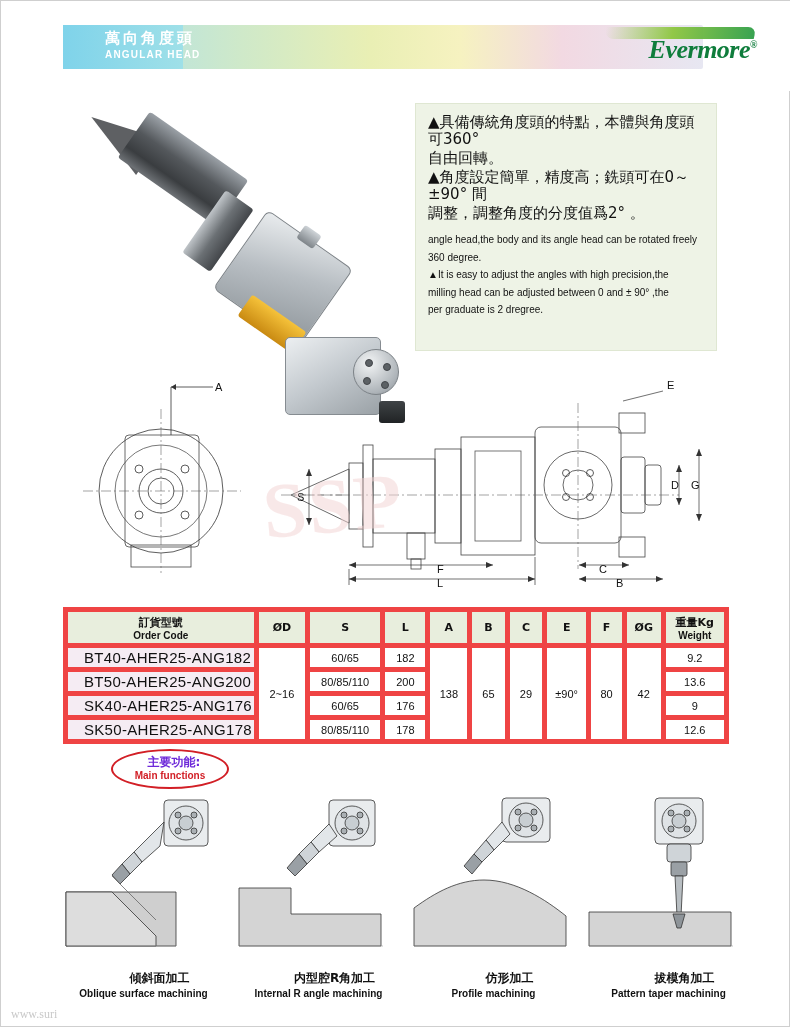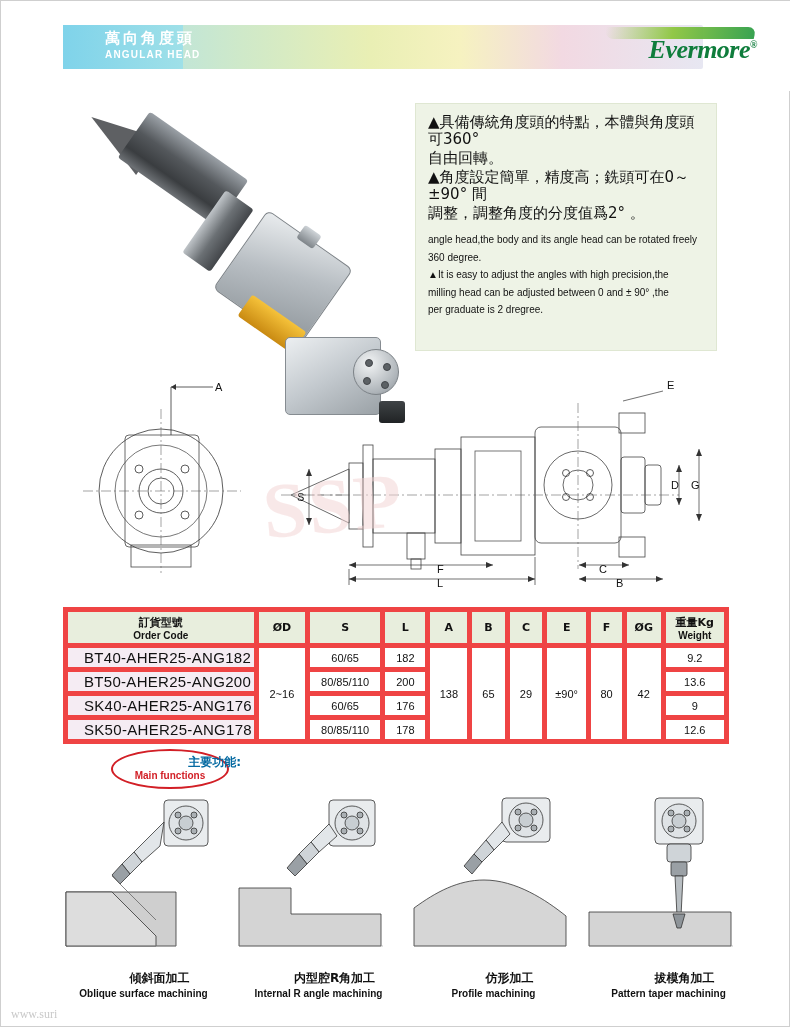--- a/index.html
+++ b/index.html
@@ -171,22 +171,22 @@
 
   
   .mf-badge {
     position: absolute; left: 110px; top: 748px; width: 118px; height: 40px;
   }
   .mf-ellipse {
     position:absolute; left:0; top:0; width: 118px; height: 40px;
     border: 2px solid #d21f26; border-radius: 50%;
   }
   .mf-cn {
-    position:absolute; left: 12px; top: 5px; width: 118px; text-align:right;
-    color:#0369a1; font-size: 12px; font-weight: bold;
+    position:absolute; left: 4px; top: 5px; width: 118px; text-align:center;
+    color:#6d28d9; font-size: 12px; font-weight: bold;
     font-family:"DejaVu Sans", sans-serif;
   }
   .mf-en {
     position:absolute; left: 0; top: 21px; width: 118px; text-align:center;
     color:#d21f26; font-size: 10px; font-weight: bold;
   }
 
   .apps { position:absolute; left: 55px; top: 795px; width: 700px; height: 225px; }
   .app { position:absolute; width: 175px; height: 225px; }
   .app-svg { position:absolute; left: 0; top: 0; }

